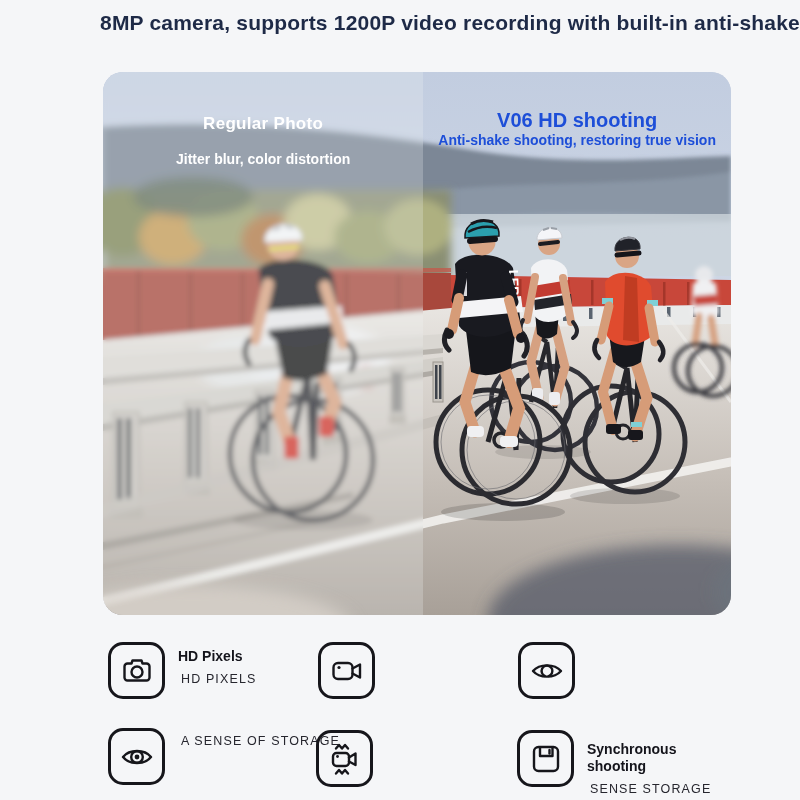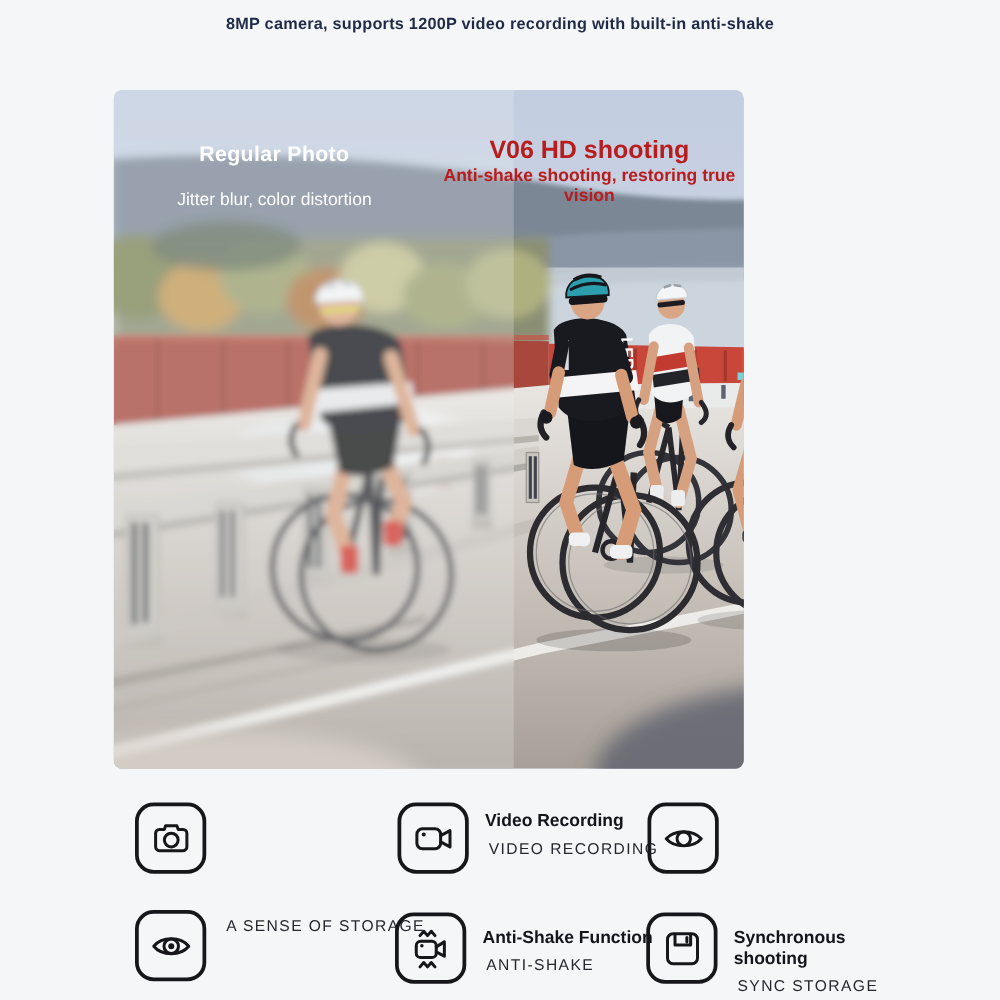--- a/index.html
+++ b/index.html
@@ -3,33 +3,33 @@
 <meta charset="utf-8">
 <style>
   html,body{margin:0;padding:0}
   body{
     width:800px;height:800px;position:relative;overflow:hidden;
     background:#f5f6f8;
     font-family:"Liberation Sans",sans-serif;
     -webkit-font-smoothing:antialiased;
   }
   .header{
-    position:absolute;top:11px;left:0;width:800px;text-align:center;
-    font-size:13px;font-weight:700;color:#1e2a47;letter-spacing:.2px;
+    position:absolute;top:11px;left:0;width:800px;text-align:right;
+    font-size:21px;font-weight:700;color:#1e2a47;letter-spacing:.2px;
   }
   .hero{
-    position:absolute;left:91px;top:72px;width:504px;height:543px;
-    border-radius:7px;overflow:hidden;background:#c9d3e2;
+    position:absolute;left:103px;top:72px;width:628px;height:543px;
+    border-radius:20px;overflow:hidden;background:#c9d3e2;
   }
   .hero .scene{position:absolute;left:0;top:0;width:628px;height:543px;display:block}
   .caption{position:absolute;top:0;text-align:center;pointer-events:none}
   .caption-left{left:0;width:51%;color:#ffffff}
-  .caption-right{left:51%;width:49%;color:#b91c1c}
+  .caption-right{left:51%;width:49%;color:#1d4ed8}
   .caption-left .cap-title{margin-top:42px;font-size:17px;font-weight:700;letter-spacing:.3px}
-  .caption-left .cap-sub{margin-top:17px;font-size:14px;font-weight:400}
+  .caption-left .cap-sub{margin-top:17px;font-size:14px;font-weight:700}
   .caption-right .cap-title{margin-top:37px;font-size:20px;font-weight:800}
   .caption-right .cap-sub{font-size:14px;font-weight:700}
   .feature{position:absolute;display:flex;gap:13px;align-items:flex-start}
   .icon-box{
     width:57px;height:57px;box-sizing:border-box;border:3px solid #16161b;border-radius:15px;
     flex:0 0 auto;display:flex;align-items:center;justify-content:center;background:transparent;
   }
   .icon-box svg{display:block}
   .ico{stroke:#16161b;stroke-width:2.4;fill:none;stroke-linecap:round;stroke-linejoin:round}
   .ft{padding-top:6px}
@@ -321,35 +321,35 @@
 
 <div class="feature" id="f1">
   <div class="icon-box">
     <svg width="34" height="34" viewBox="0 0 34 34">
       <g class="ico">
         <path d="M4.5,12.5 a3,3 0 0 1 3,-3 h4 l1,-3 h9 l1,3 h4 a3,3 0 0 1 3,3 v11 a3,3 0 0 1 -3,3 h-19 a3,3 0 0 1 -3,-3 Z"></path>
         <circle cx="17" cy="18" r="5.5"></circle>
       </g>
     </svg>
   </div>
+  <div class="ft">
+    <div class="ft-title">HD Pixels</div>
+    <div class="ft-sub">HD PIXELS</div>
+  </div>
 </div>
 
 <div class="feature" id="f2">
   <div class="icon-box">
     <svg width="34" height="34" viewBox="0 0 34 34">
       <g class="ico">
         <rect x="3.5" y="9" width="19" height="16" rx="4.5"></rect>
         <path d="M22.5,14.5 L30,10.5 V23.5 L22.5,19.5"></path>
         <circle cx="9" cy="13.5" r="1.6" fill="#16161b" stroke="none"></circle>
       </g>
     </svg>
-  </div>
-  <div class="ft">
-    <div class="ft-title">Video Recording</div>
-    <div class="ft-sub">VIDEO RECORDING</div>
   </div>
 </div>
 
 <div class="feature" id="f3">
   <div class="icon-box">
     <svg width="34" height="34" viewBox="0 0 34 34">
       <g class="ico">
         <path d="M3,17 C9.5,9.5 24.5,9.5 31,17 C24.5,24.5 9.5,24.5 3,17 Z"></path>
         <circle cx="17" cy="17" r="5.4" stroke-dasharray="29 6" transform="rotate(115 17 17)"></circle>
       </g>
@@ -377,33 +377,29 @@
     <svg width="34" height="34" viewBox="0 0 34 34">
       <g class="ico" stroke-width="2.2">
         <rect x="5" y="11" width="16" height="13" rx="3.5"></rect>
         <path d="M21,15.5 L27.5,11.5 V23 L21,19.5"></path>
         <circle cx="9.5" cy="14.5" r="1.4" fill="#16161b" stroke="none"></circle>
         <polyline points="8,6.5 11,3 14,6.5 17,3 20,6.5"></polyline>
         <polyline points="8,31.5 11,28 14,31.5 17,28 20,31.5"></polyline>
       </g>
     </svg>
   </div>
-  <div class="ft">
-    <div class="ft-title">Anti-Shake Function</div>
-    <div class="ft-sub">ANTI-SHAKE</div>
-  </div>
 </div>
 
 <div class="feature row2" id="f6">
   <div class="icon-box">
     <svg width="34" height="34" viewBox="0 0 34 34">
       <g class="ico">
         <rect x="5" y="5" width="24" height="24" rx="4.5"></rect>
         <path d="M11,5.5 V14 H23.5 V5.5"></path>
         <path d="M20.5,8 v3.5"></path>
       </g>
     </svg>
   </div>
   <div class="ft">
     <div class="ft-title">Synchronous shooting</div>
-    <div class="ft-sub">SYNC STORAGE</div>
+    <div class="ft-sub">SENSE STORAGE</div>
   </div>
 </div>
 
 </body></html>

